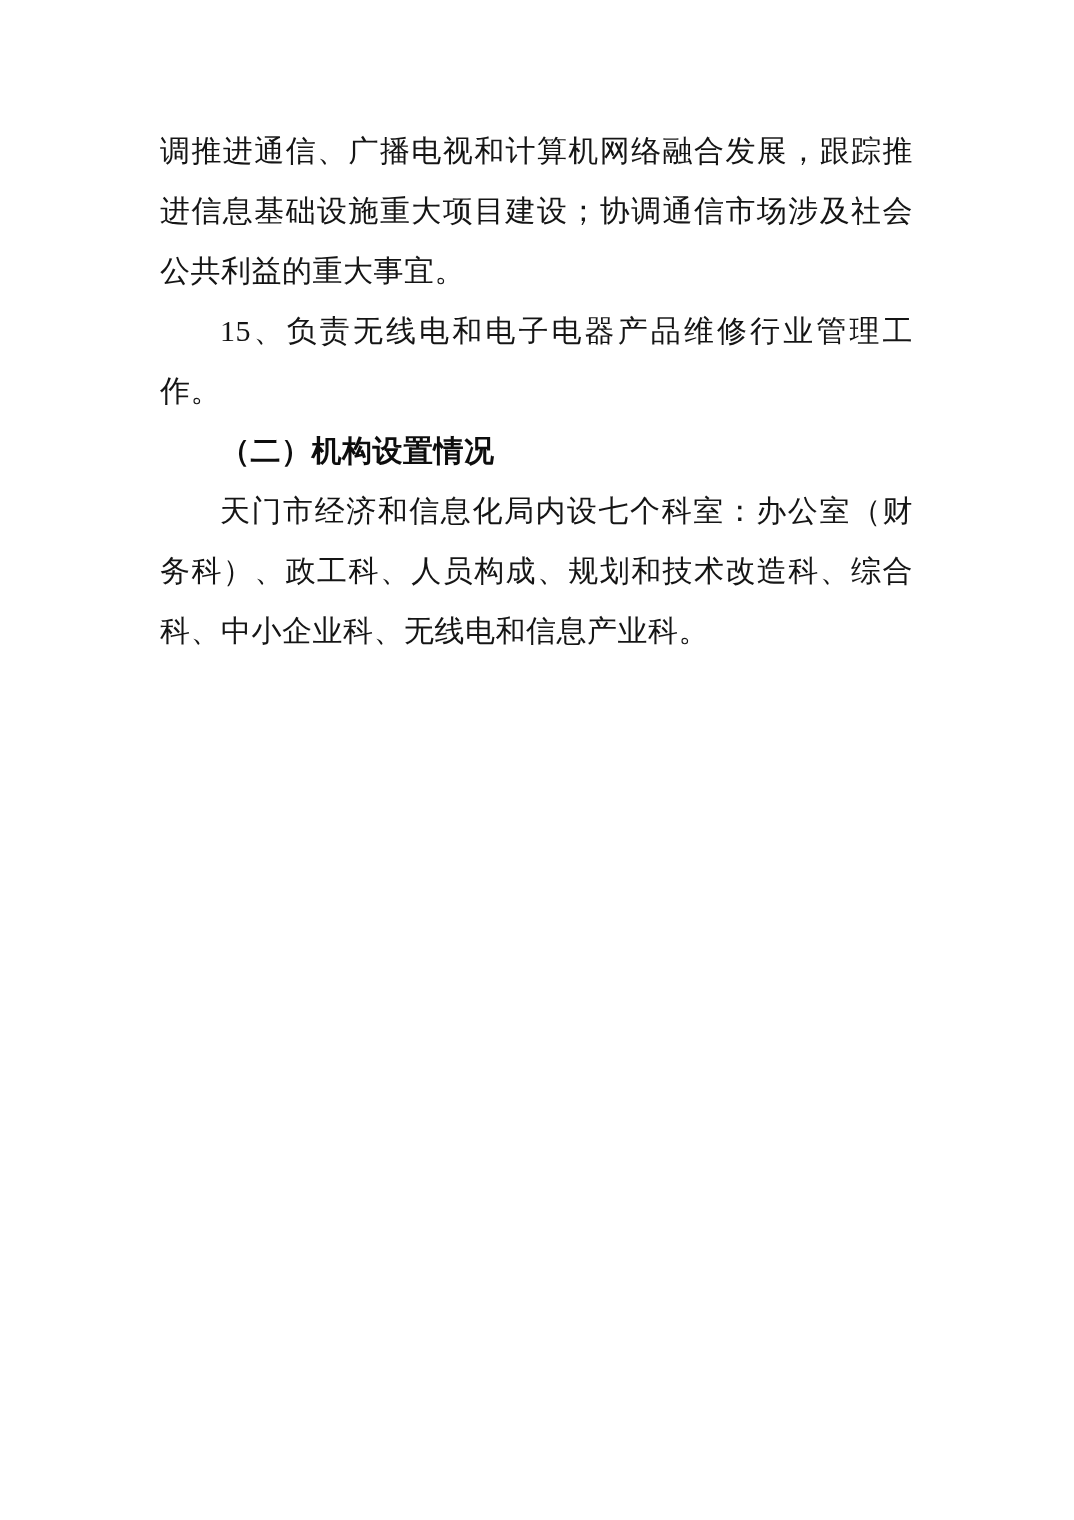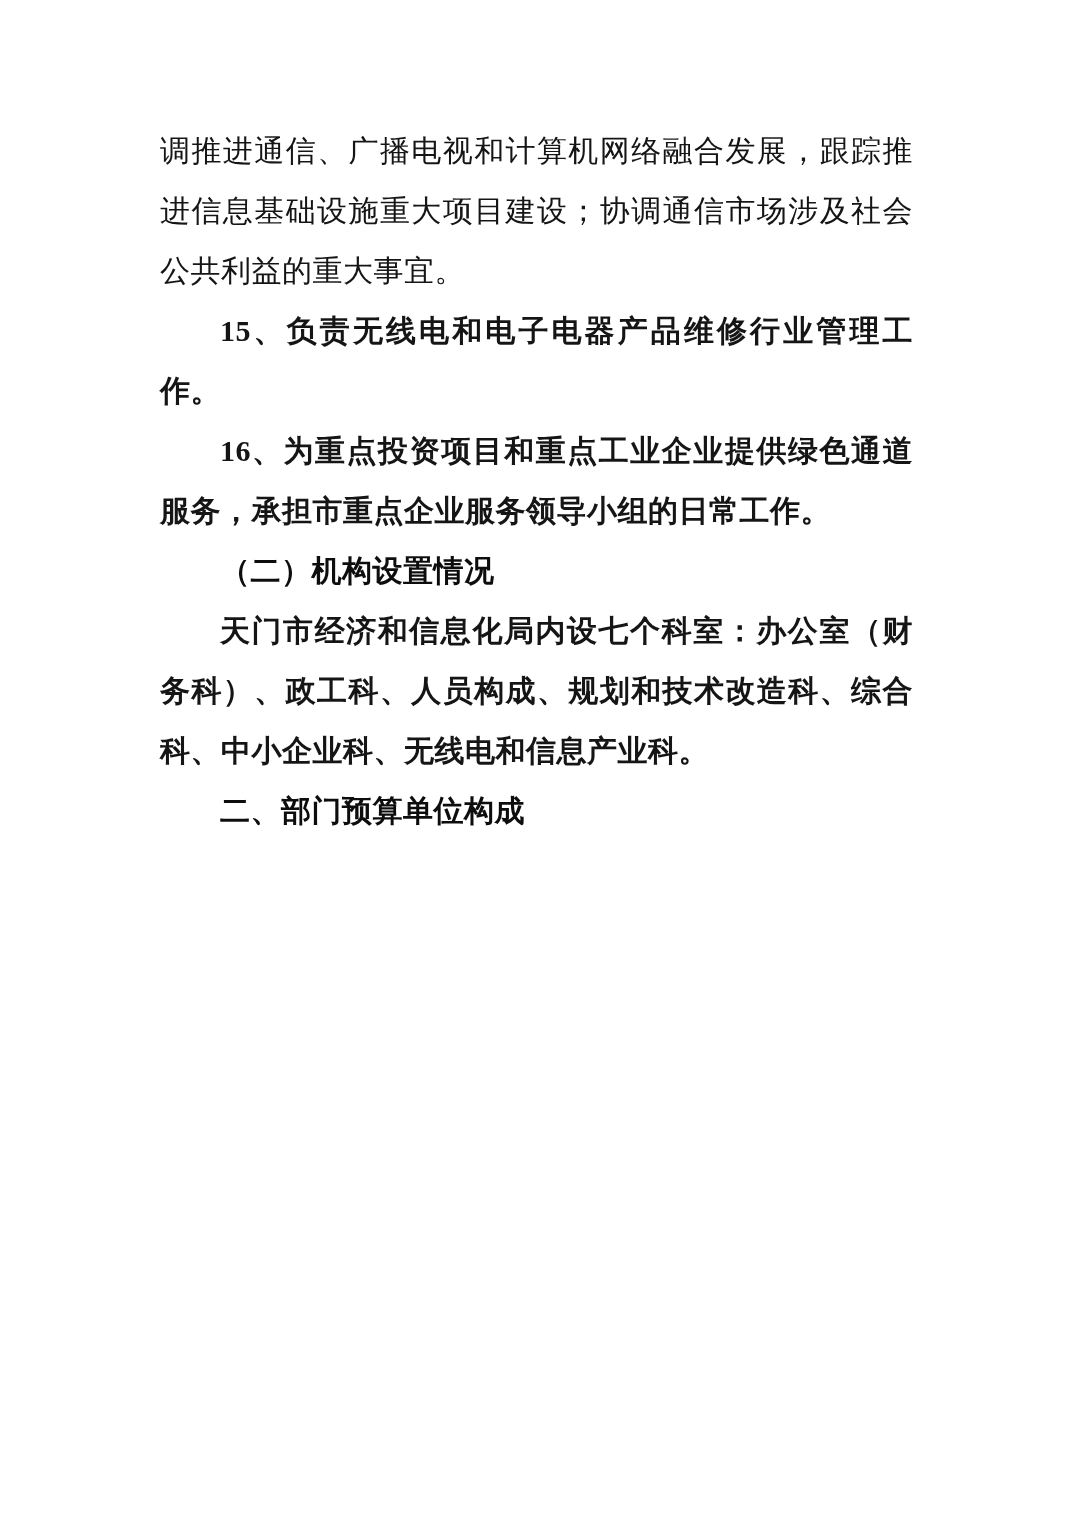--- a/index.html
+++ b/index.html
@@ -29,33 +29,30 @@
     font-size: 30px;
     line-height: 60px;
     color: #151515;
     text-align: justify;
     text-justify: inter-character;
     letter-spacing: 0.5px;
     word-break: break-all;
   }
   .para.indent {
     text-indent: 2em;
-    font-weight: bold;
   }
   .para.heading {
     font-weight: bold;
     text-align: left;
     color: #0d0d0d;
   }
 </style>
 </head>
 <body>
 
 <div class="page">
   <div class="content" id="doc-content">
       <p class="para">调推进通信、广播电视和计算机网络融合发展，跟踪推进信息基础设施重大项目建设；协调通信市场涉及社会公共利益的重大事宜。</p>
       <p class="para indent">15、负责无线电和电子电器产品维修行业管理工作。</p>
-      <p class="para indent">16、为重点投资项目和重点工业企业提供绿色通道服务，承担市重点企业服务领导小组的日常工作。</p>
       <p class="para indent heading">（二）机构设置情况</p>
       <p class="para indent">天门市经济和信息化局内设七个科室：办公室（财务科）、政工科、人员构成、规划和技术改造科、综合科、中小企业科、无线电和信息产业科。</p>
-      <p class="para indent heading">二、部门预算单位构成</p>
     </div>
 </div>
 
 </body></html>

